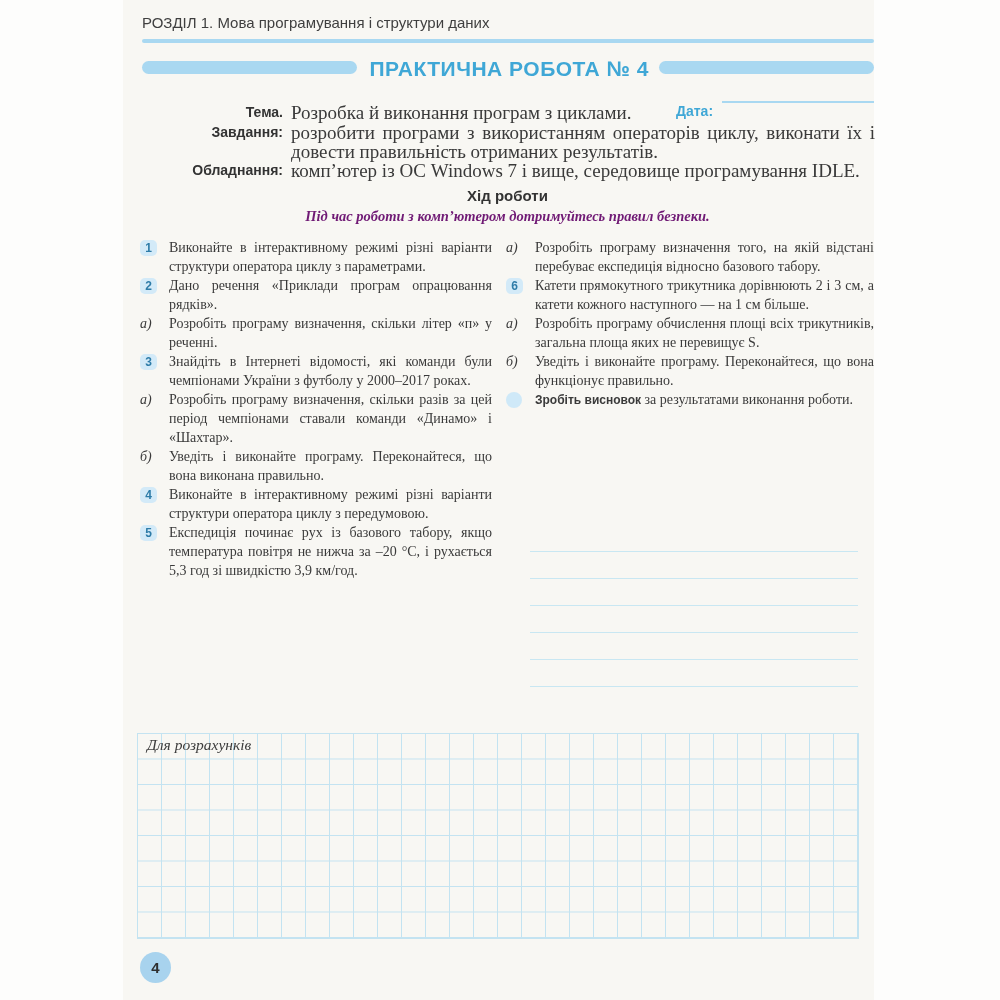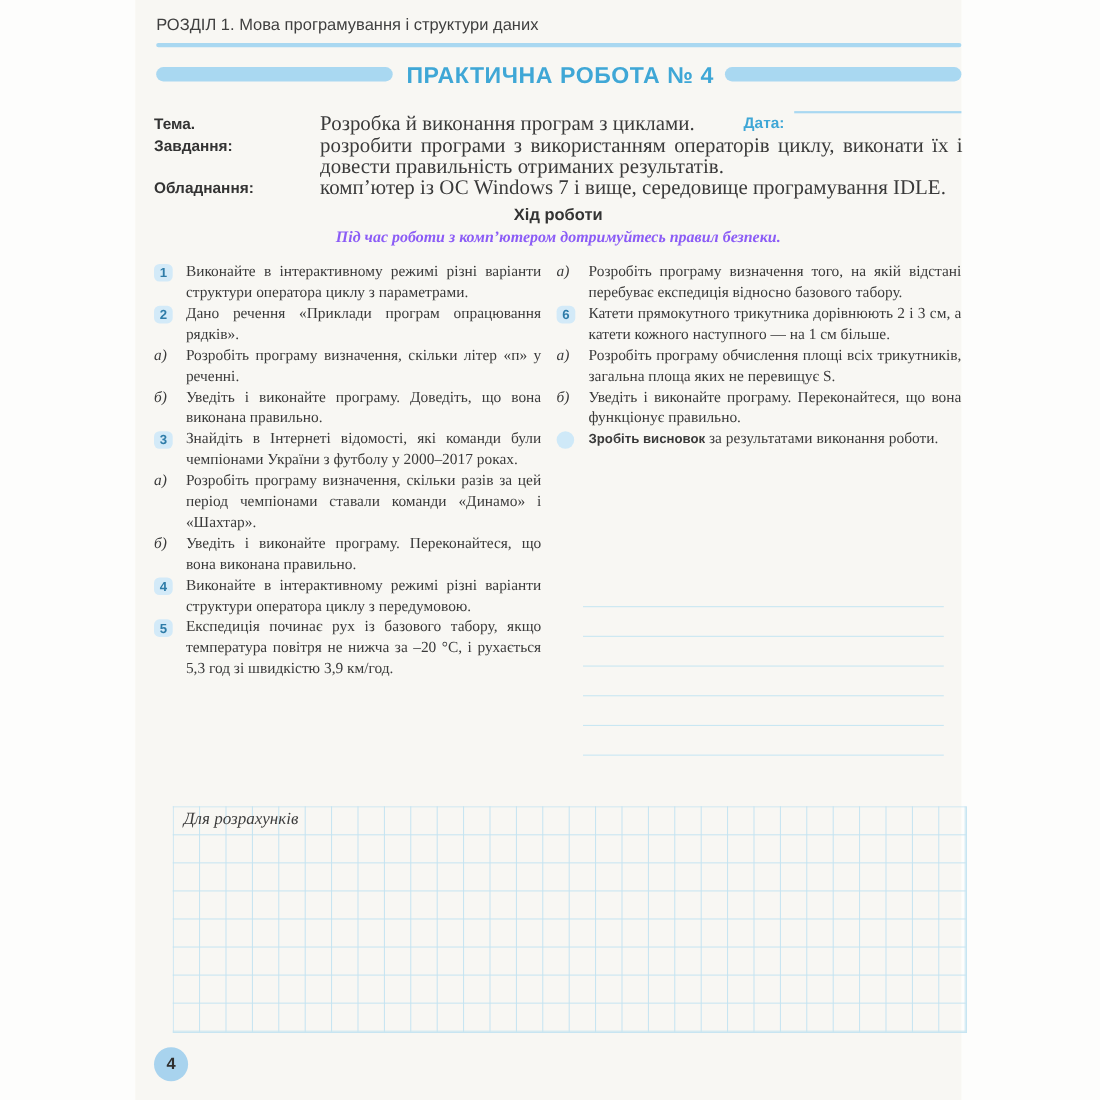--- a/index.html
+++ b/index.html
@@ -14,48 +14,48 @@
   .title-row{position:absolute;left:142px;top:57px;width:732px;height:22px;}
   .pill{position:absolute;top:4px;height:13px;background:#a9d8f1;border-radius:7px;}
   .pill.left{left:0;width:215px;}
   .pill.right{right:0;width:215px;}
   .pw-title{position:absolute;left:225px;width:282px;top:0;text-align:right;font-family:"Liberation Sans",sans-serif;font-weight:bold;font-size:21px;letter-spacing:.5px;color:#3fa7d6;white-space:nowrap;}
 
   .date-label{position:absolute;left:676px;top:103px;font-family:"Liberation Sans",sans-serif;font-size:14px;font-weight:600;color:#3fa7d6;}
   .date-line{position:absolute;left:722px;top:101px;width:152px;border-bottom:2px solid #a9d8f1;}
 
   
-  .meta-label{position:absolute;left:140px;width:143px;text-align:left;font-family:"Liberation Sans",sans-serif;font-weight:bold;font-size:14px;color:#333;}
+  .meta-label{position:absolute;left:140px;width:143px;text-align:right;font-family:"Liberation Sans",sans-serif;font-weight:bold;font-size:14px;color:#333;}
   .meta-value{position:absolute;left:291px;width:584px;font-size:19px;line-height:19px;text-align:justify;}
   .lbl-topic{top:104px;} .val-topic{top:103px;}
   .lbl-task{top:124px;}  .val-task{top:123px;}
   .lbl-equip{top:162px;} .val-equip{top:161px;}
 
   .steps-heading{position:absolute;left:140px;top:187px;width:735px;text-align:center;font-family:"Liberation Sans",sans-serif;font-weight:bold;font-size:15px;color:#333;}
-  .safety{position:absolute;left:140px;top:208px;width:735px;text-align:center;font-style:italic;font-weight:bold;font-size:14.5px;color:#8b5cf6;}
+  .safety{position:absolute;left:140px;top:208px;width:735px;text-align:center;font-style:italic;font-weight:bold;font-size:14.5px;color:#701a75;}
 
   
   .col{position:absolute;top:238px;}
   .col.left{left:140px;width:352px;}
   .col.right{left:506px;width:368px;}
   .task{position:relative;padding-left:29px;text-align:justify;font-size:14px;line-height:19px;color:#3a3a3a;}
   .mk{position:absolute;left:0;top:0;}
   .mk.num{top:2px;width:17px;height:16px;background:#d3eaf8;border-radius:5px;color:#2e7ca8;font-family:"Liberation Sans",sans-serif;font-weight:bold;font-size:12px;line-height:16px;text-align:center;}
   .mk.sub{font-style:italic;font-size:14px;line-height:19px;color:#3a3a3a;}
   .mk.dot{top:2px;width:16px;height:16px;border-radius:50%;background:#cfe9f8;}
   .lead{font-family:"Liberation Sans",sans-serif;font-weight:bold;font-size:12px;}
 
   
   .write-lines{position:absolute;left:530px;top:525px;width:328px;}
   .wline{height:26px;border-bottom:1.5px solid #c9e7f2;}
 
   
   .calc-grid{position:absolute;left:137px;top:733px;width:721px;height:205px;
     background-image:linear-gradient(to right,#c3e3f1 1px,transparent 1px),linear-gradient(to bottom,#c3e3f1 1px,transparent 1px);
-    background-size:24px 25.5px;border-right:1px solid #c3e3f1;border-bottom:1px solid #c3e3f1;margin-left:20px;}
+    background-size:24px 25.5px;border-right:1px solid #c3e3f1;border-bottom:1px solid #c3e3f1;}
   .calc-label{position:absolute;left:10px;top:3px;font-style:italic;font-size:15.5px;color:#3d3d3d;}
 
   .page-num{position:absolute;left:140px;top:952px;width:31px;height:31px;border-radius:50%;background:#a8d3ee;
     text-align:center;font-family:"Liberation Sans",sans-serif;font-weight:bold;font-size:15px;line-height:31px;color:#2f2f2f;}
 </style>
 </head>
 <body>
 
 <div class="sheet">
   <div class="page-bg"></div>
@@ -92,21 +92,20 @@
     <div class="task">
       <span class="mk num">2</span>
       <span>Дано речення «Приклади програм опрацювання рядків».</span>
     </div>
     <div class="task">
       <span class="mk sub">а)</span>
       <span>Розробіть програму визначення, скільки літер «п» у реченні.</span>
     </div>
     <div class="task">
       <span class="mk sub">б)</span>
-      <span>Уведіть і виконайте програму. Доведіть, що вона виконана правильно.</span>
     </div>
     <div class="task">
       <span class="mk num">3</span>
       <span>Знайдіть в Інтернеті відомості, які команди були чемпіонами України з футболу у 2000–2017 роках.</span>
     </div>
     <div class="task">
       <span class="mk sub">а)</span>
       <span>Розробіть програму визначення, скільки разів за цей період чемпіонами ставали команди «Динамо» і «Шахтар».</span>
     </div>
     <div class="task">

